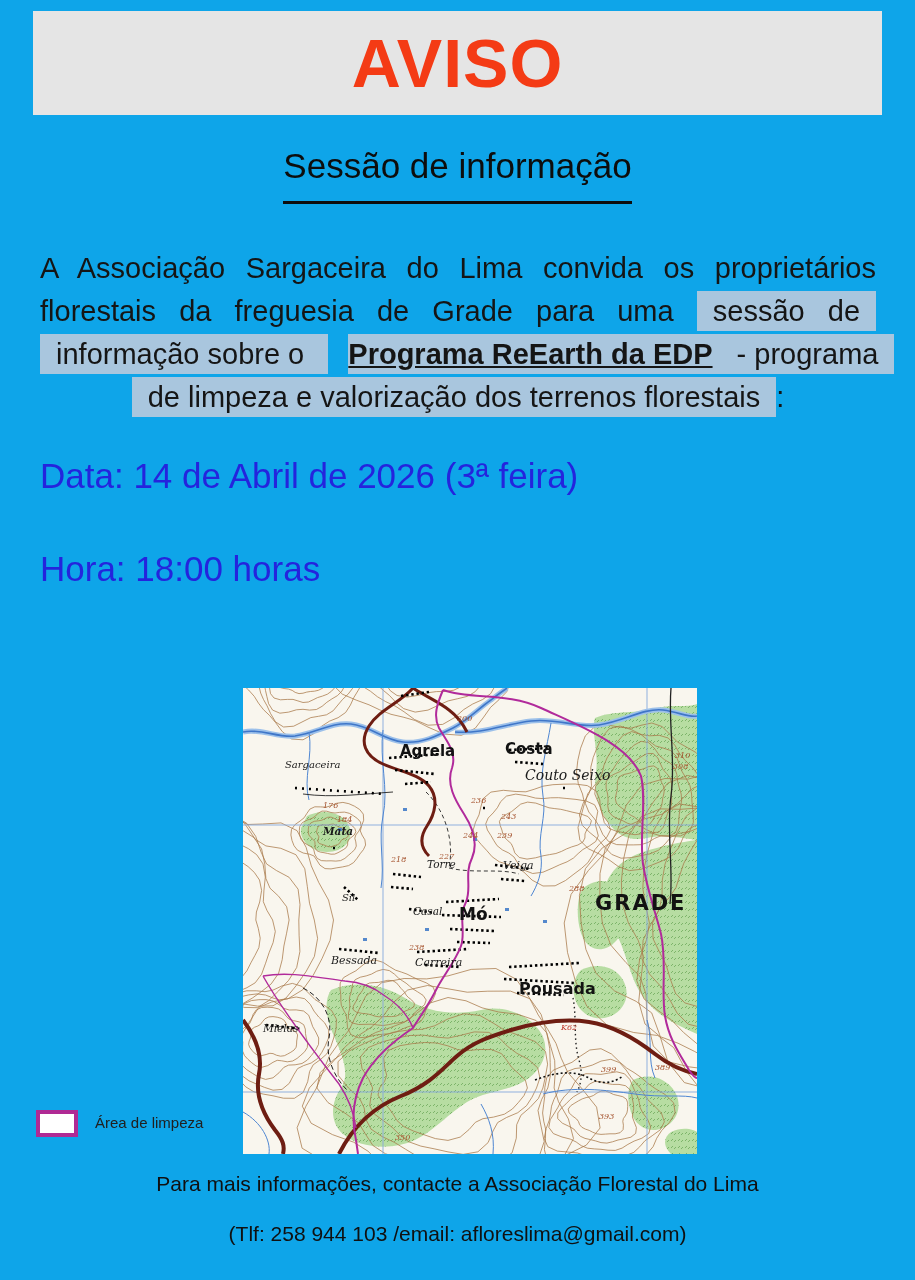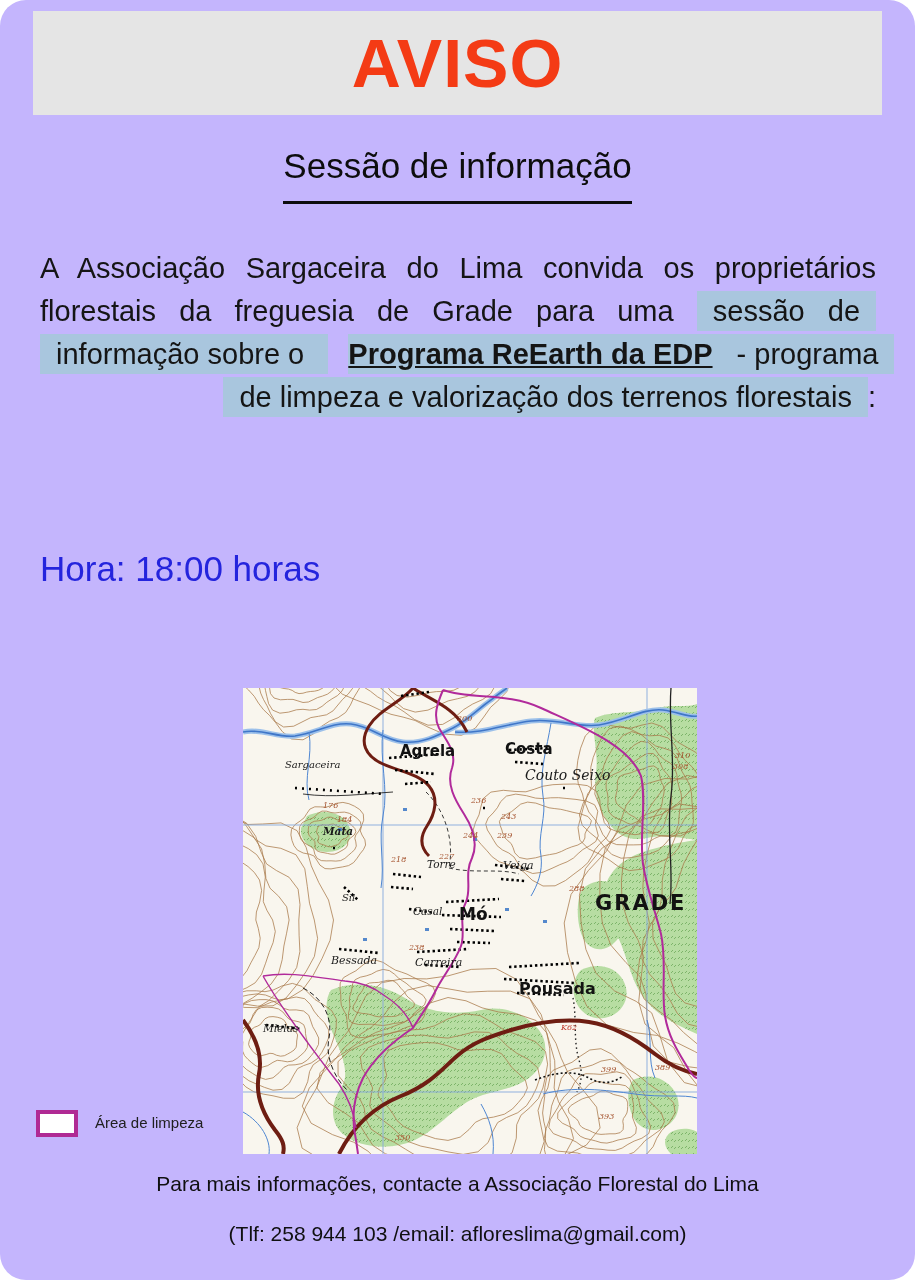--- a/index.html
+++ b/index.html
@@ -1,29 +1,29 @@
 <!DOCTYPE html>
 <html><head>
 <meta charset="utf-8">
 <style>
   html,body{margin:0;padding:0;background:#ffffff;}
   body{font-family:"Liberation Sans","DejaVu Sans",sans-serif;color:#161616;}
-  #page{position:relative;width:915px;height:1280px;background:#c4b5fd;overflow:hidden;border-radius:26px;}
+  #page{position:relative;width:915px;height:1280px;background:#0ea5e9;overflow:hidden;}
 
   .banner{position:absolute;left:33px;top:11px;width:849px;height:104px;background:#e5e5e5;
           display:flex;align-items:center;justify-content:center;}
   .banner h1{margin:0;font-size:68px;font-weight:bold;color:#f43b15;letter-spacing:1px;}
 
   .subtitle{position:absolute;left:0;top:146px;width:100%;text-align:center;
             font-size:35px;color:#0d0d0d;}
   .subtitle span{display:inline-block;border-bottom:3px solid #0d0d0d;padding-bottom:15px;}
 
   .para{position:absolute;left:40px;top:247px;width:836px;font-size:29px;color:#151515;}
   .para .jline{text-align:justify;text-align-last:justify;height:43px;line-height:43px;white-space:nowrap;}
-  .para .lline{text-align:right;height:43px;line-height:43px;white-space:nowrap;}
+  .para .lline{text-align:center;height:43px;line-height:43px;white-space:nowrap;}
   .hl{background:#a9c6de;padding:4px 16px;}
   .hlb{background:#a9c6de;padding:4px 0;font-weight:bold;text-decoration:underline;margin-left:20px;}
 
   .info{position:absolute;left:40px;font-size:35px;color:#2424dd;}
   #date-line{top:456px;} #time-line{top:549px;} #loc-line{top:641px;}
 
   .map-figure{position:absolute;left:243px;top:688px;width:454px;height:466px;background:#f9f7f0;}
   .map-figure svg{display:block;width:454px;height:466px;}
   .contour{fill:none;stroke:#a8794a;stroke-width:0.9;opacity:0.85;}
   .pl-big{font-family:"DejaVu Sans",sans-serif;font-weight:bold;fill:#121212;}
@@ -51,20 +51,21 @@
     <span>Sessão de informação</span>
   </div>
 
   <div class="para">
     <div class="jline"><span>A Associação Sargaceira do Lima convida os proprietários</span></div>
     <div class="jline"><span>florestais da freguesia de Grade para uma </span><span class="hl">sessão de</span></div>
     <div class="jline"><span class="hl">informação sobre o </span><span class="hlb">Programa ReEarth da EDP</span><span class="hl"> - programa</span></div>
     <div class="lline"><span class="hl">de limpeza e valorização dos terrenos florestais</span><span>:</span></div>
   </div>
 
+  <div class="info" id="date-line">Data: 14 de Abril de 2026 (3ª feira)</div>
   <div class="info" id="time-line">Hora: 18:00 horas</div>
 
   <div class="map-figure">
     <svg viewBox="0 0 454 466">
       <defs>
         <clipPath id="mapclip">
             <rect x="0" y="0" width="454" height="466"></rect>
           </clipPath>
         <pattern id="forestPat" width="7" height="7" patternUnits="userSpaceOnUse">
           <rect width="7" height="7" fill="#b7dda2"></rect>

